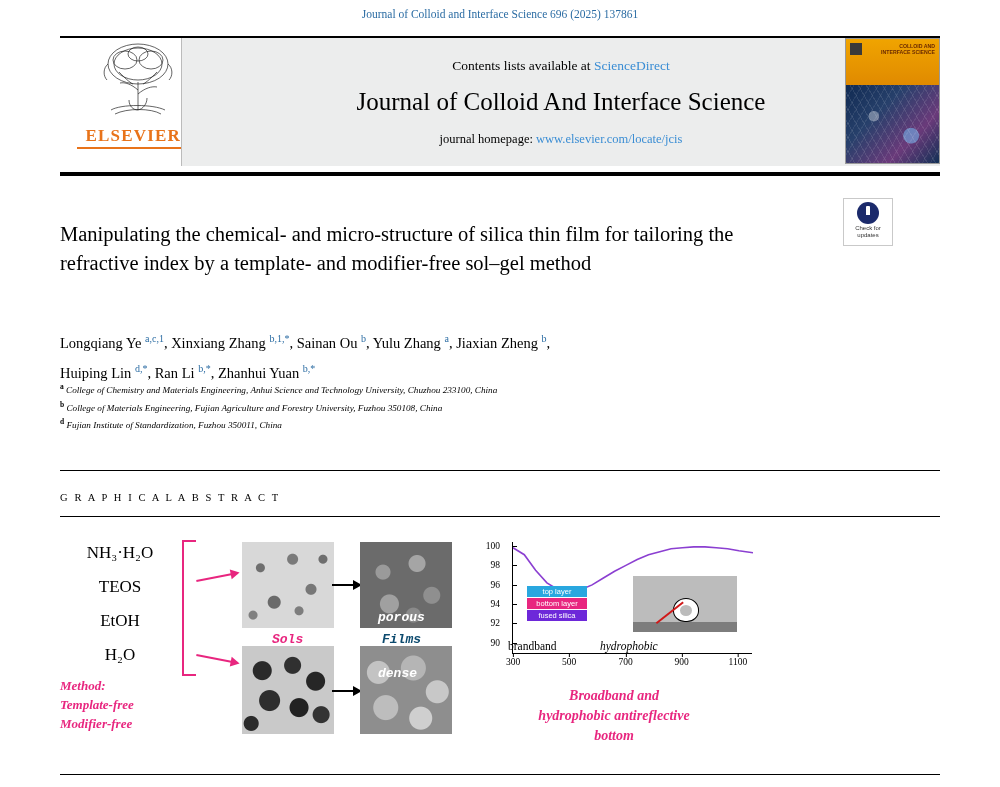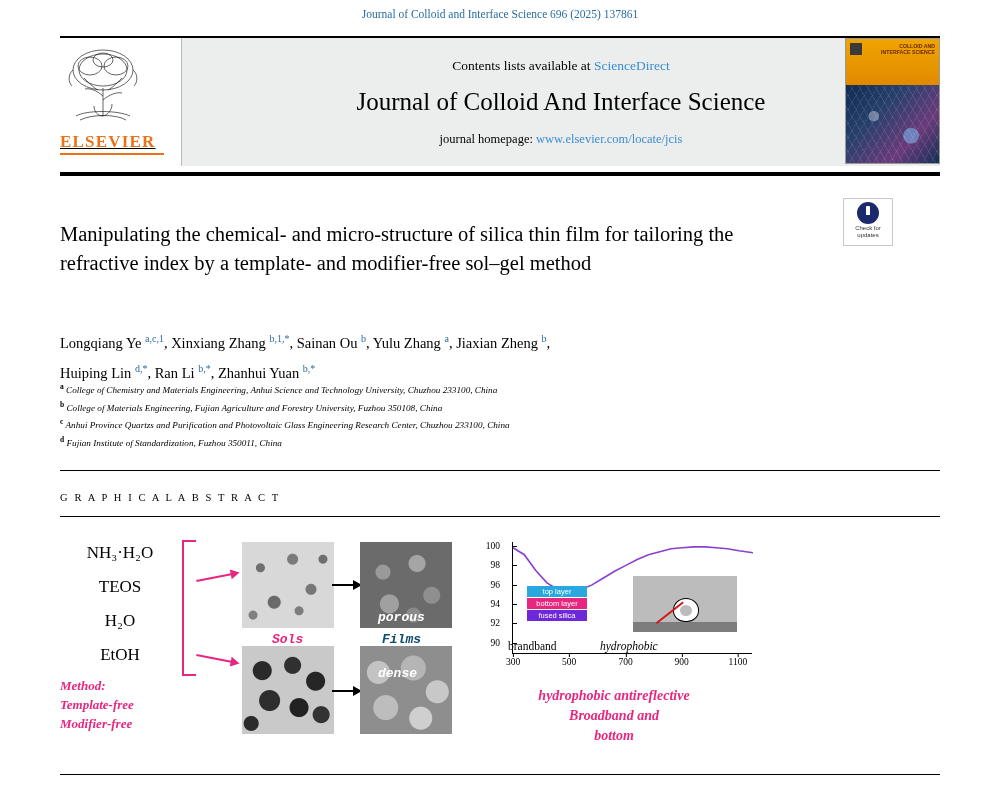--- a/index.html
+++ b/index.html
@@ -45,26 +45,24 @@
     display: flex;
     flex-direction: row;
     align-items: stretch;
   }
   .elsevier-box {
     width: 122px;
     flex: 0 0 122px;
     border-right: 1px solid #bbb;
     display: flex;
     flex-direction: column;
-    align-items: flex-start;
+    align-items: flex-end;
     justify-content: flex-start;
-    padding-top: 6px;
     box-sizing: border-box;
     background: #fff;
-    text-decoration: underline;
   }
   .tree-svg { display:block; }
   .elsevier-word {
     font-family: "Liberation Serif", serif;
     font-size: 17px;
     letter-spacing: 1.2px;
     color: #E8731A;
     font-weight: bold;
     margin-top: 2px;
   }
@@ -584,35 +582,34 @@
   <div class="title">Manipulating the chemical- and micro-structure of silica thin film for tailoring the refractive index by a template- and modifier-free sol–gel method</div>
 
   <div class="authors">
     Longqiang Ye <sup>a,c,1</sup>, Xinxiang Zhang <sup>b,1,*</sup>, Sainan Ou <sup>b</sup>, Yulu Zhang <sup>a</sup>, Jiaxian Zheng <sup>b</sup>,<br>
     Huiping Lin <sup>d,*</sup>, Ran Li <sup>b,*</sup>, Zhanhui Yuan <sup>b,*</sup>
   </div>
 
   <div class="affils">
     <div><sup>a</sup> <span>College of Chemistry and Materials Engineering, Anhui Science and Technology University, Chuzhou 233100, China</span></div>
     <div><sup>b</sup> <span>College of Materials Engineering, Fujian Agriculture and Forestry University, Fuzhou 350108, China</span></div>
-    <div><sup>c</sup> <span>Anhui Province Quartzs and Purification and Photovoltaic Glass Engineering Research Center, Chuzhou 233100, China</span></div>
     <div><sup>d</sup> <span>Fujian Institute of Standardization, Fuzhou 350011, China</span></div>
   </div>
 
   <div class="rule-1"></div>
   <div class="ga-label">G R A P H I C A L   A B S T R A C T</div>
   <div class="rule-2"></div>
 
   <div class="ga">
 
     <div class="ga-reagents">
       <div>NH₃·H₂O</div>
       <div>TEOS</div>
+      <div>EtOH</div>
       <div>H₂O</div>
-      <div>EtOH</div>
     </div>
 
     <div class="ga-method">
       <div>Method:</div>
       <div>Template-free</div>
       <div>Modifier-free</div>
     </div>
 
     <div class="brace"></div>
     <div class="arrow-pink-up"></div>
@@ -660,20 +657,20 @@
           <div class="droplet-inner"></div>
           <div class="tangent"></div>
         </div>
       </div>
     </div>
 
     <div class="bb-label">brandband</div>
     <div class="hb-label">hydrophobic</div>
 
     <div class="caption-broad">
+      <div>Broadband and</div>
       <div>hydrophobic antireflective</div>
-      <div>Broadband and</div>
       <div>bottom</div>
     </div>
   </div>
 
   <div class="rule-3"></div>
 </div>
 
 </body></html>

